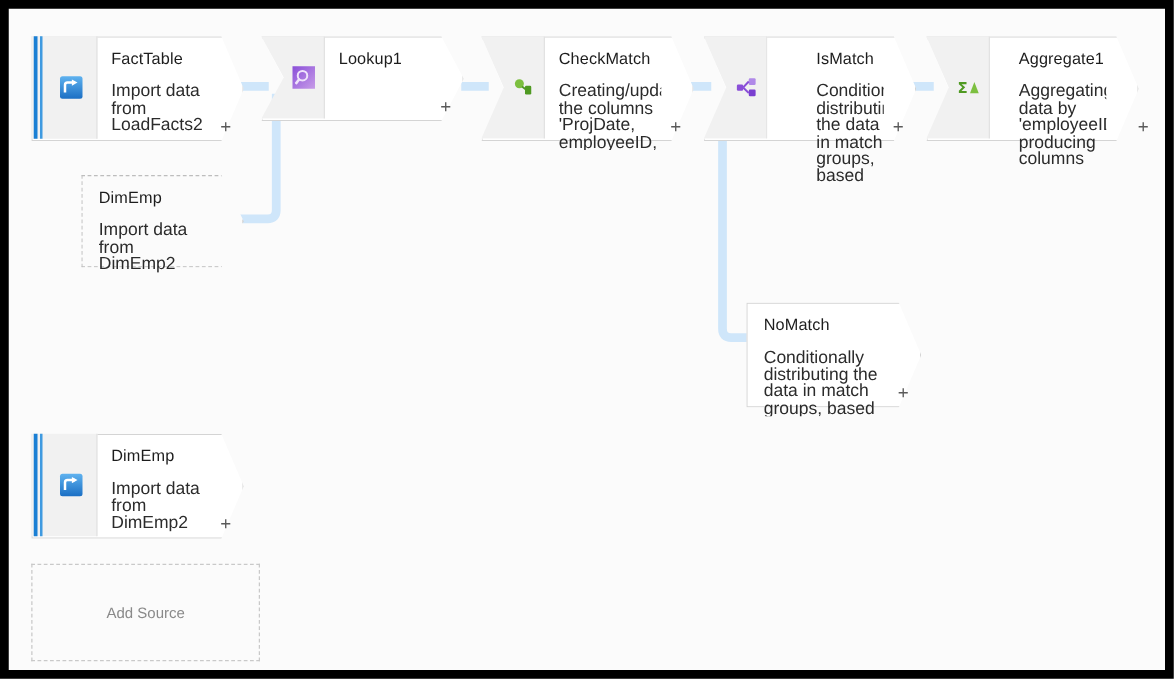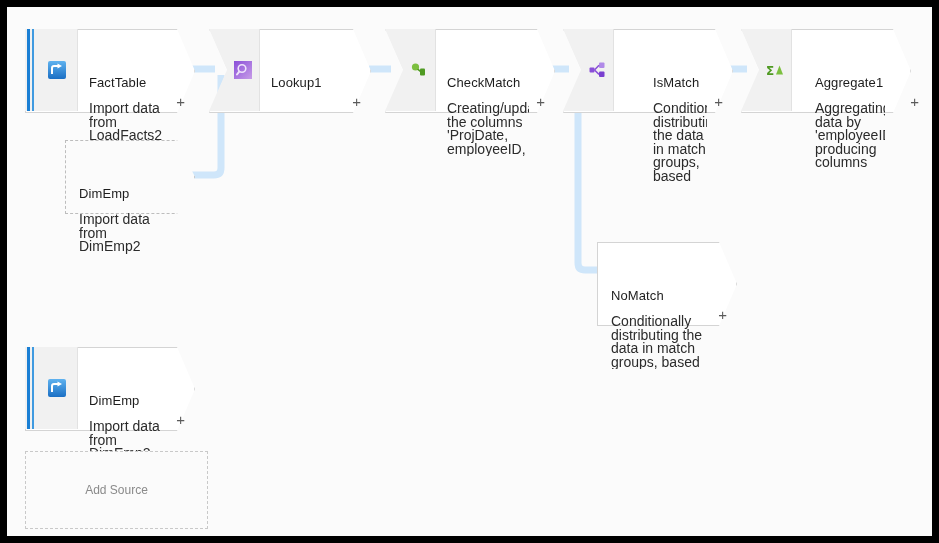--- a/index.html
+++ b/index.html
@@ -58,21 +58,20 @@
     width:20px;height:20px;
   }
   .node .icon{left:28px;}
   .node.notch .icon{left:24px;}
   .node.src .icon{left:22px;}
 
   .body{
     position:absolute;top:0;bottom:0;right:0;
     padding:10px 24px 8px 12px;
     box-sizing:border-box;
-    margin-top:36px;
   }
   .title{
     font-size:13px;color:#1d1d1d;font-weight:400;
     letter-spacing:.1px;white-space:nowrap;
   }
   .desc{
     margin-top:12px;
     font-size:14px;line-height:13.5px;color:#2b2b2b;
     overflow:hidden;
   }
@@ -139,21 +138,21 @@
   </div>
 
   <div class="node" style="left:58px;top:133px;width:128px;height:72px;">
     <div class="shape dashed"></div>
     <div class="body" style="left:0;padding-left:14px;">
       <div class="title">DimEmp</div>
       <div class="desc">Import data from DimEmp2</div>
     </div>
   </div>
 
-  <div class="node notch" style="left:202px;top:22px;width:160px;height:82px;">
+  <div class="node notch" style="left:202px;top:22px;width:160px;height:66px;">
     <div class="shape"></div>
     <div class="gutter"></div>
     <div class="icon">
       <svg viewBox="0 0 20 20" width="20" height="20">
         <defs>
             <linearGradient id="gLk" x1="0" y1="0" x2="1" y2="1">
           <stop offset="0" stop-color="#8a4fd8"></stop>
               <stop offset="1" stop-color="#c79ce8"></stop>
         </linearGradient>
           </defs>

